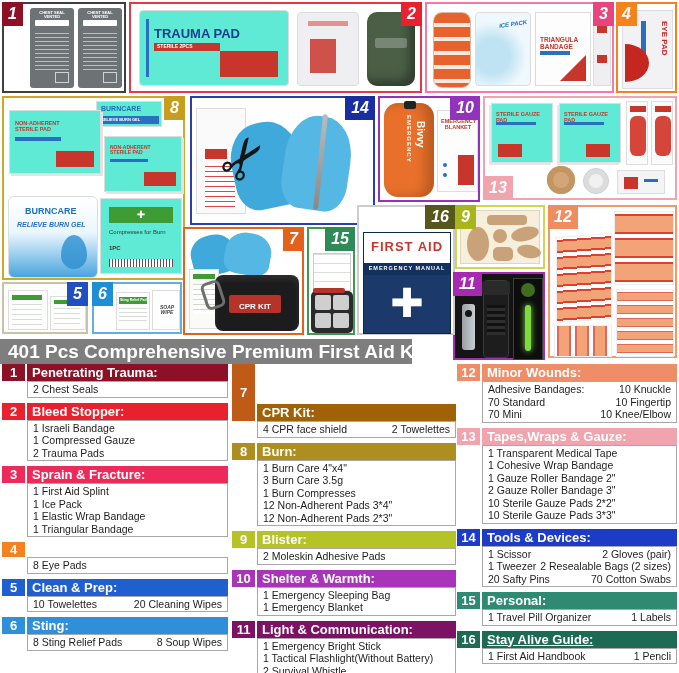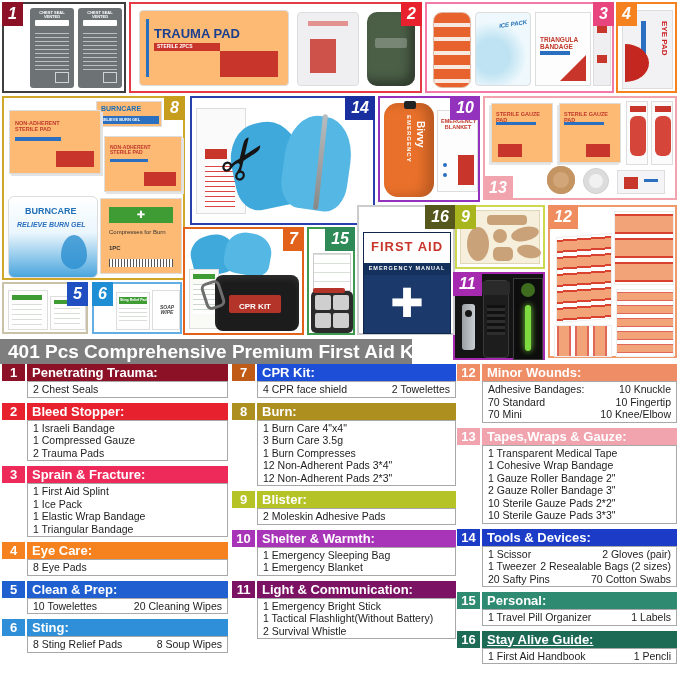--- a/index.html
+++ b/index.html
@@ -3,21 +3,21 @@
 <meta charset="utf-8">
 <style>
   html,body{margin:0;padding:0;background:#fff;}
   .page{position:relative;width:679px;height:673px;background:#fff;overflow:hidden;
         font-family:"Liberation Sans",sans-serif;}
   
   .pbox{position:absolute;background:#fff;border:2px solid #ccc;box-sizing:border-box;}
   .tag{position:absolute;color:#fff;font-weight:bold;font-size:16px;line-height:1;
        padding:4px 6px;z-index:6;font-style:italic;}
   .tl{top:-2px;left:-2px;} .tr{top:-2px;right:-2px;} .bl{bottom:-2px;left:-2px;}
-  .packet{position:absolute;background:#fdba74;border:1px solid #ddd;box-sizing:border-box;}
+  .packet{position:absolute;background:#5eead4;border:1px solid #ddd;box-sizing:border-box;}
   .redrect{position:absolute;background:#c8362b;}
   .bluestrip{position:absolute;background:#2a6fc0;}
   .tinytxt{position:absolute;font-weight:bold;line-height:1.05;}
   .vtxt{writing-mode:vertical-rl;}
   .gradlines{position:absolute;background:repeating-linear-gradient(180deg,transparent 0 3px,rgba(255,255,255,.55) 3px 4px);}
   .bandstack{position:absolute;border:1px solid #eee;
      background:repeating-linear-gradient(180deg,#ffffff 0 2px,#d8422f 2px 4px,#f2a377 4px 13px,#d8422f 13px 15px,#ffffff 15px 17px);}
   
   .titlebar{position:absolute;left:0;top:339px;width:412px;height:25px;background:#7e7e7e;
             color:#fff;font-weight:bold;font-size:19px;line-height:25px;padding-left:8px;
@@ -323,21 +323,20 @@
         <div class="li-body">
           <div class="li-row single"><span>1 First Aid Splint</span></div>
           <div class="li-row single"><span>1 Ice Pack</span></div>
           <div class="li-row single"><span>1 Elastic Wrap Bandage</span></div>
           <div class="li-row single"><span>1 Triangular Bandage</span></div>
         </div>
       </div>
       <div class="li-item">
         <div class="li-head">
           <div class="li-num" style="background: rgb(245, 130, 31);">4</div>
-          <div class="li-label" style="background: rgb(245, 130, 31);">Eye Care:</div>
         </div>
         <div class="li-body">
           <div class="li-row single"><span>8 Eye Pads</span></div>
         </div>
       </div>
       <div class="li-item">
         <div class="li-head">
           <div class="li-num" style="background: rgb(31, 95, 208);">5</div>
           <div class="li-label" style="background: rgb(31, 95, 208);">Clean &amp; Prep:</div>
         </div>
@@ -358,21 +357,21 @@
             <span>8 Sting Relief Pads</span>
             <span>8 Soup Wipes</span>
           </div>
         </div>
       </div>
     </div>
   <div class="col col-mid">
       <div class="li-item">
         <div class="li-head">
           <div class="li-num" style="background: rgb(192, 90, 23);">7</div>
-          <div class="li-label" style="background: #1d4ed8;">CPR Kit:</div>
+          <div class="li-label" style="background: #a16207; margin-top: 40px;">CPR Kit:</div>
         </div>
         <div class="li-body">
           <div class="li-row">
             <span>4 CPR face shield</span>
             <span>2 Towelettes</span>
           </div>
         </div>
       </div>
       <div class="li-item">
         <div class="li-head">

